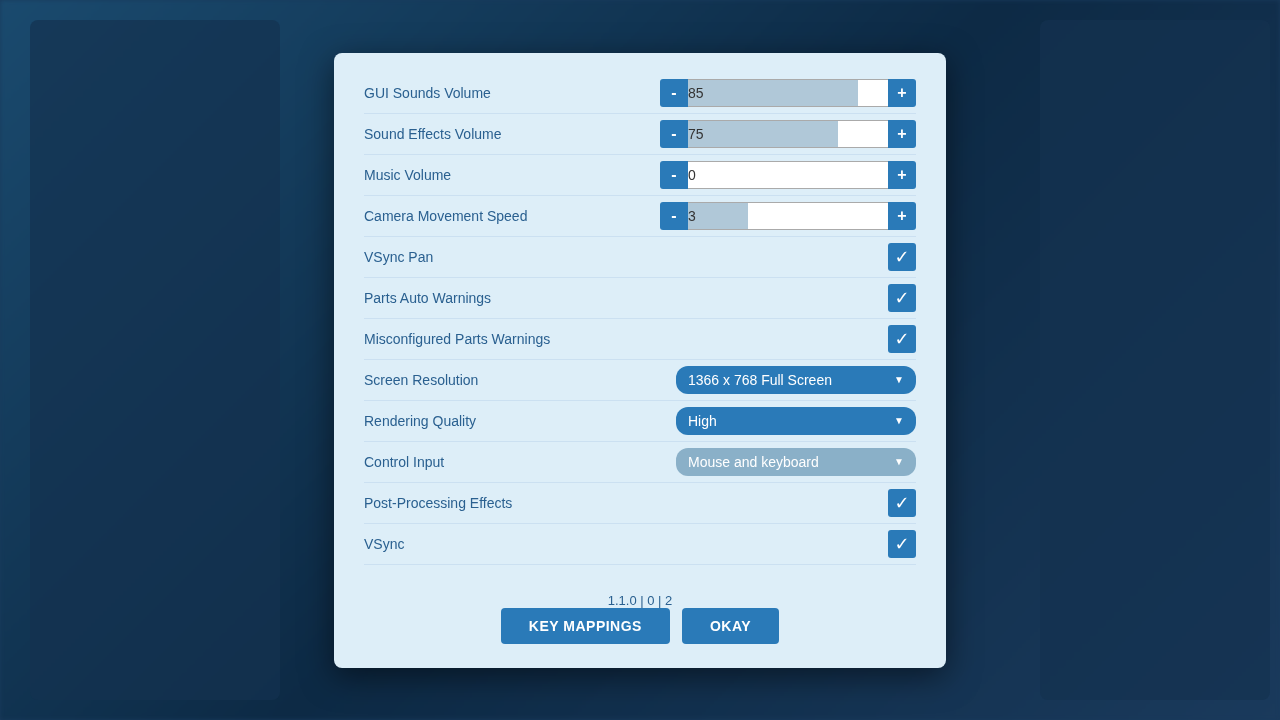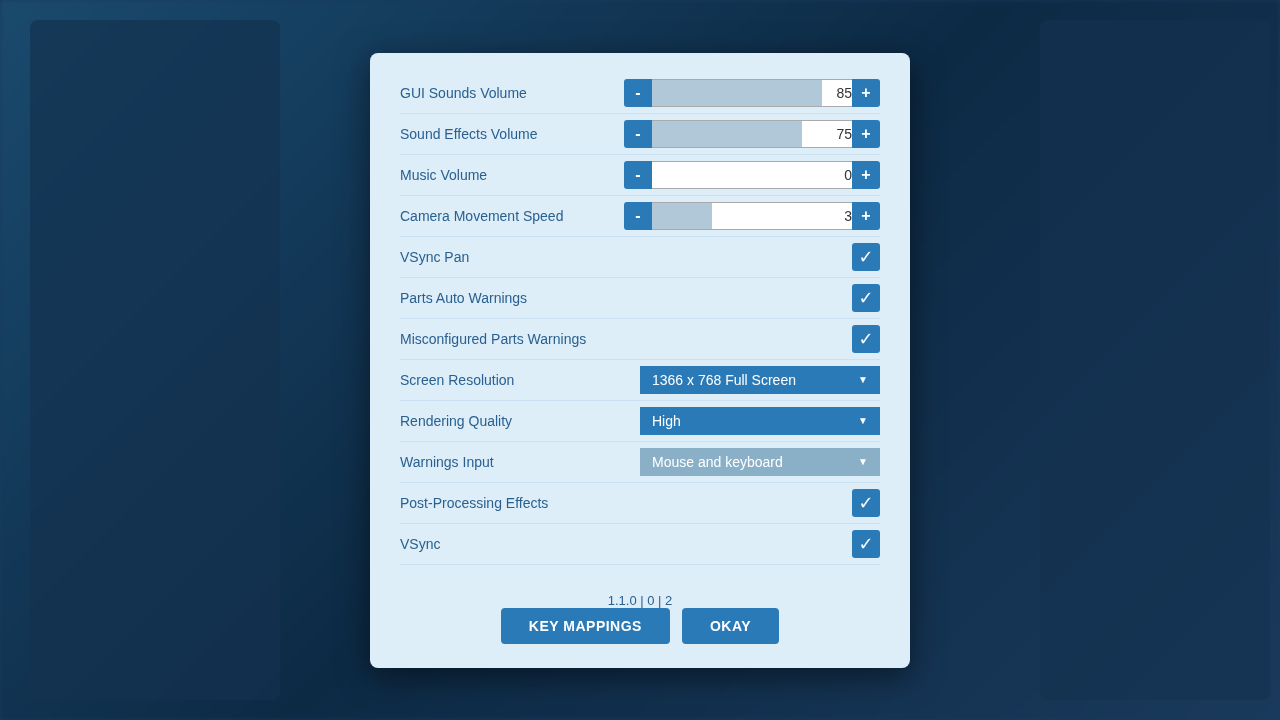--- a/index.html
+++ b/index.html
@@ -44,21 +44,21 @@
       position: absolute;
       inset: 0;
       display: flex;
       align-items: center;
       justify-content: center;
     }
 
     .dialog {
       background: #ddeef8;
       border-radius: 8px;
-      width: 540px;
+      width: 612px;
       padding: 20px 30px 24px 30px;
       box-shadow: 0 8px 32px rgba(0,0,0,0.5);
     }
 
     .settings-row {
       display: flex;
       align-items: center;
       justify-content: space-between;
       padding: 6px 0;
       border-bottom: 1px solid rgba(100,150,200,0.15);
@@ -127,21 +127,21 @@
       background: #b0c8d8;
       position: absolute;
       left: 0;
       top: 0;
     }
 
     .slider-value {
       position: relative;
       z-index: 1;
       width: 100%;
-      text-align: right;
+      text-align: left;
       font-size: 14px;
       color: #333;
       font-weight: 500;
     }
 
     
     .checkbox-container {
       width: 28px;
       height: 28px;
       background: #2a7ab8;
@@ -156,21 +156,21 @@
       color: white;
       font-size: 18px;
       line-height: 1;
     }
 
     
     .dropdown-btn {
       background: #2a7ab8;
       color: white;
       border: none;
-      border-radius: 0;
+      border-radius: 12px;
       padding: 6px 12px;
       font-size: 14px;
       cursor: pointer;
       display: flex;
       align-items: center;
       gap: 8px;
       min-width: 240px;
       justify-content: space-between;
     }
 
@@ -303,21 +303,21 @@
 
     <div class="settings-row">
       <span class="row-label">Rendering Quality</span>
       <button class="dropdown-btn">
         <span>High</span>
         <span class="dropdown-arrow">▼</span>
       </button>
     </div>
 
     <div class="settings-row">
-      <span class="row-label">Warnings Input</span>
+      <span class="row-label">Control Input</span>
       <button class="dropdown-btn disabled">
         <span>Mouse and keyboard</span>
         <span class="dropdown-arrow">▼</span>
       </button>
     </div>
 
     <div class="settings-row">
       <span class="row-label">Post-Processing Effects</span>
       <div class="checkbox-container">
         <span class="checkbox-check">✓</span>

